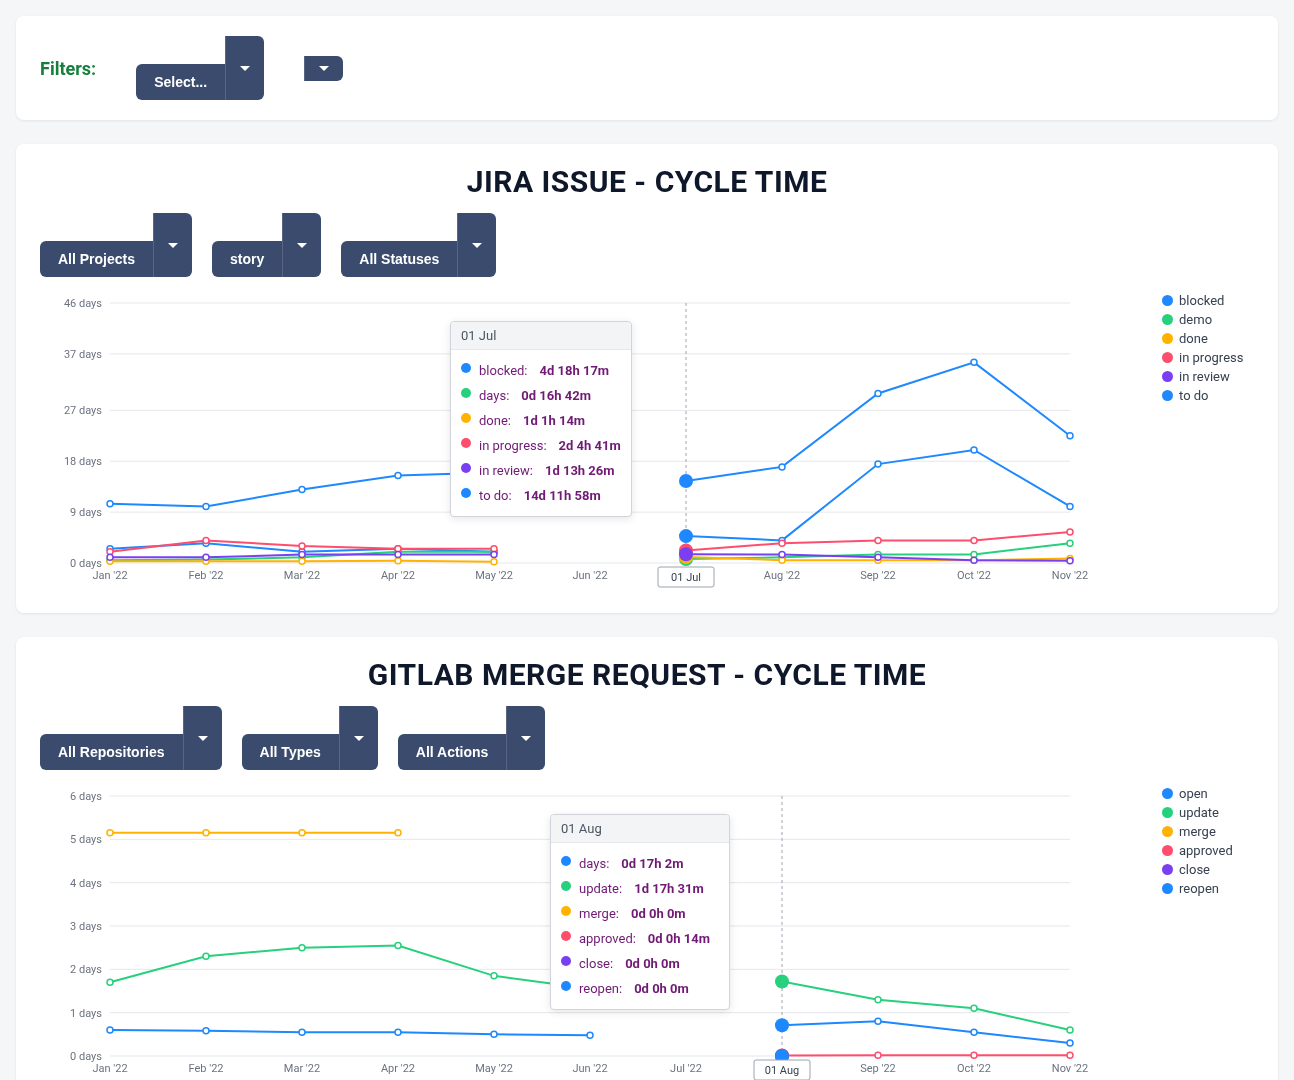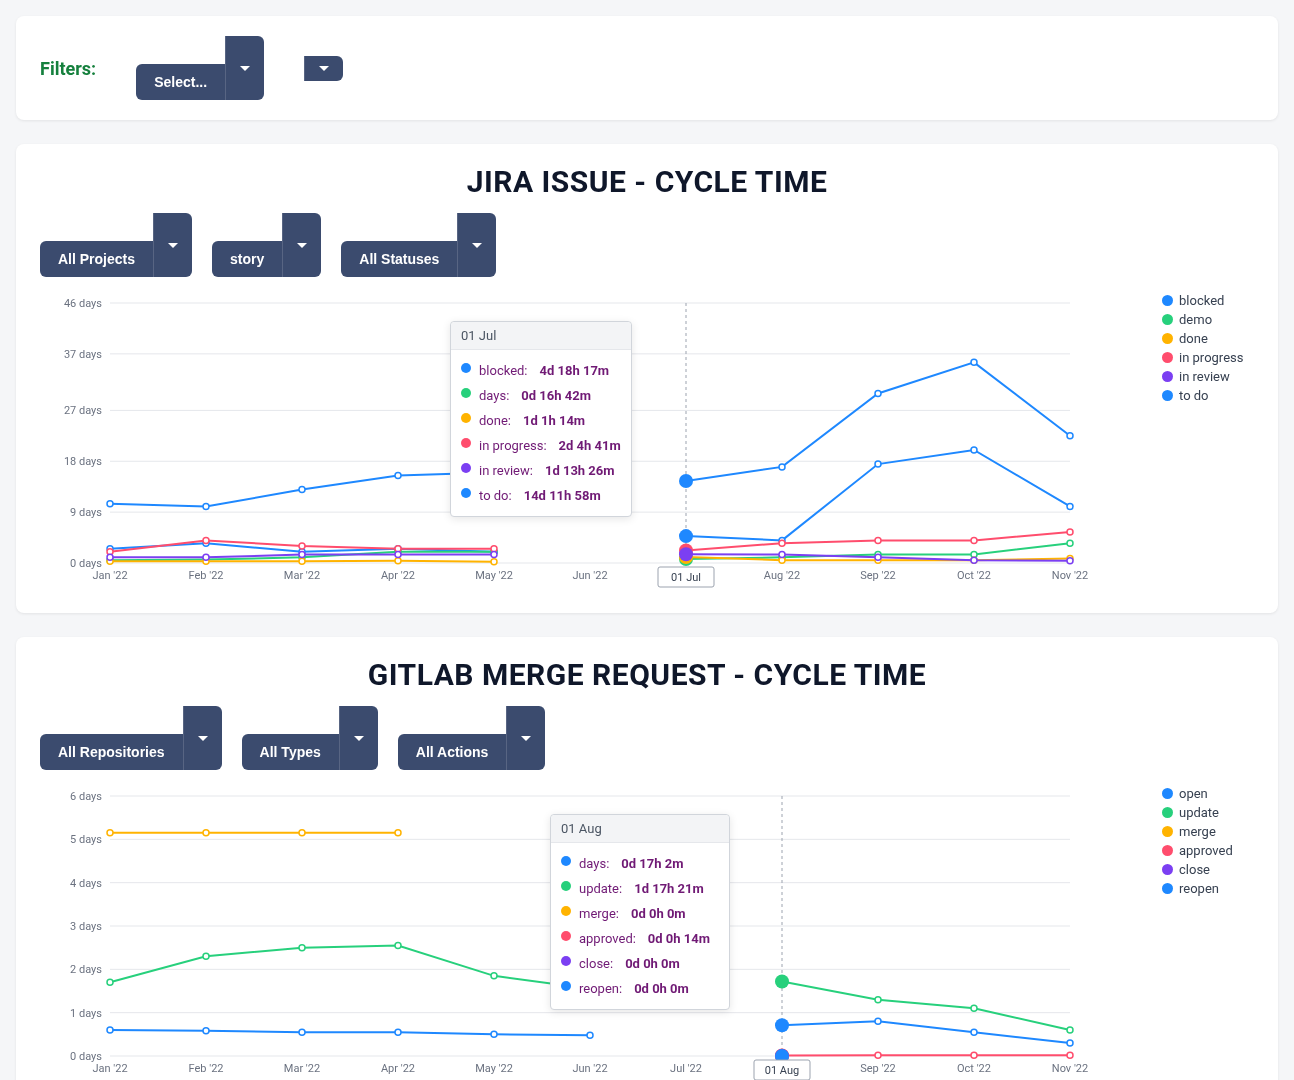--- a/index.html
+++ b/index.html
@@ -364,21 +364,21 @@
         <div class="tooltip-header">01 Aug</div>
         <div class="tooltip-body" id="gitlab-tooltip-body">
             <div class="tooltip-row">
               <span class="tt-dot" style="background:#1e88ff"></span>
               <span class="lbl">days:</span> 
               <span class="val">0d 17h 2m</span>
             </div>
             <div class="tooltip-row">
               <span class="tt-dot" style="background:#27d07c"></span>
               <span class="lbl">update:</span> 
-              <span class="val">1d 17h 21m</span>
+              <span class="val">1d 17h 31m</span>
             </div>
             <div class="tooltip-row">
               <span class="tt-dot" style="background:#ffb300"></span>
               <span class="lbl">merge:</span> 
               <span class="val">0d 0h 0m</span>
             </div>
             <div class="tooltip-row">
               <span class="tt-dot" style="background:#ff4d6d"></span>
               <span class="lbl">approved:</span> 
               <span class="val">0d 0h 14m</span>

